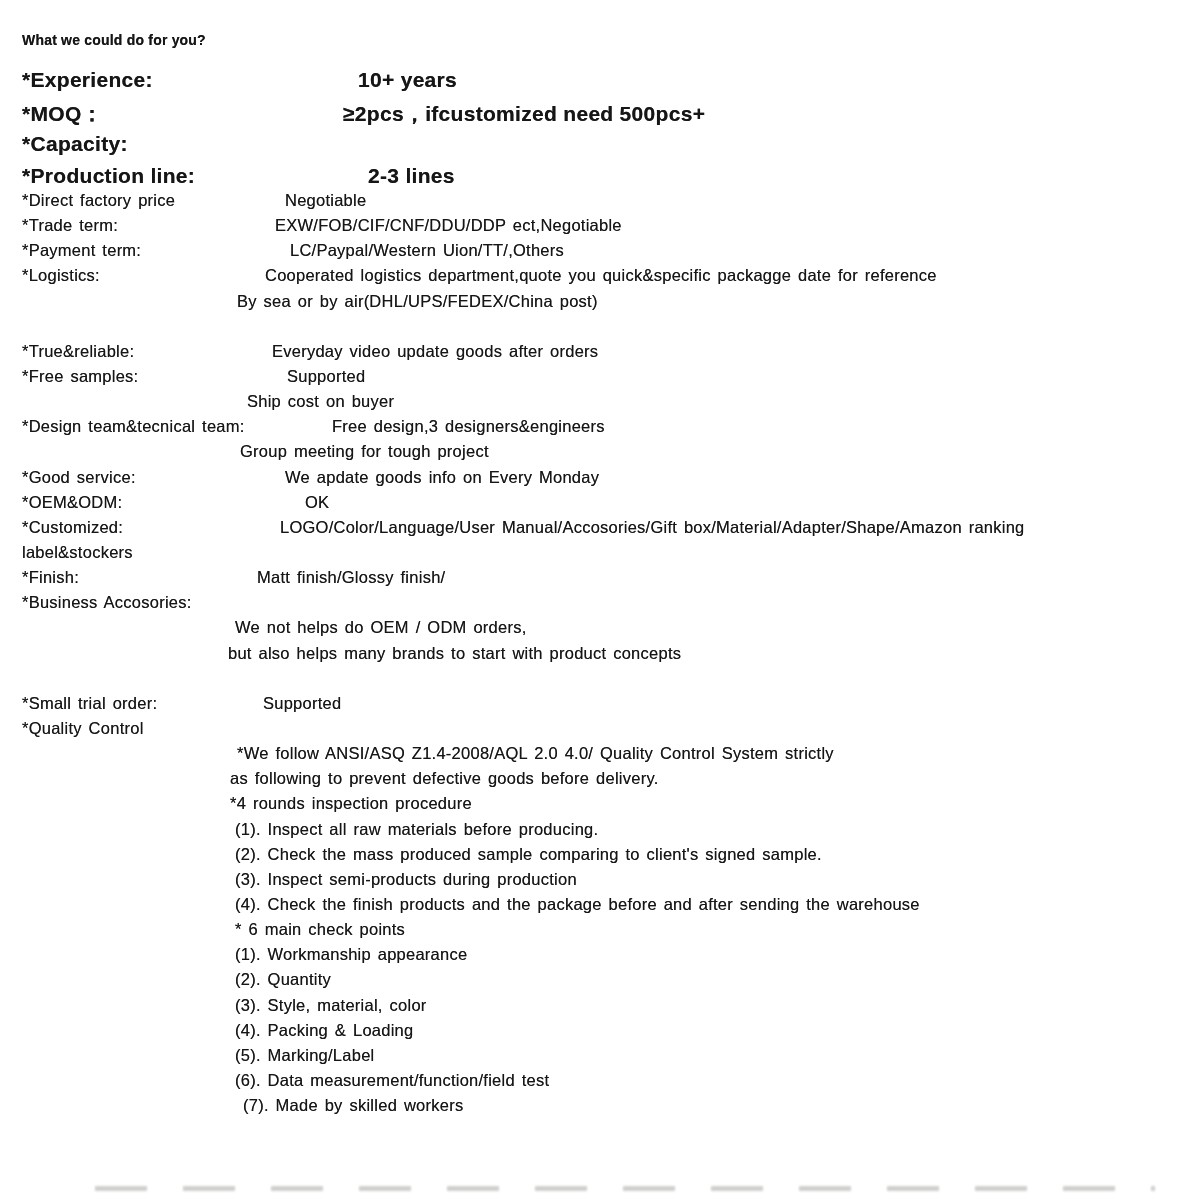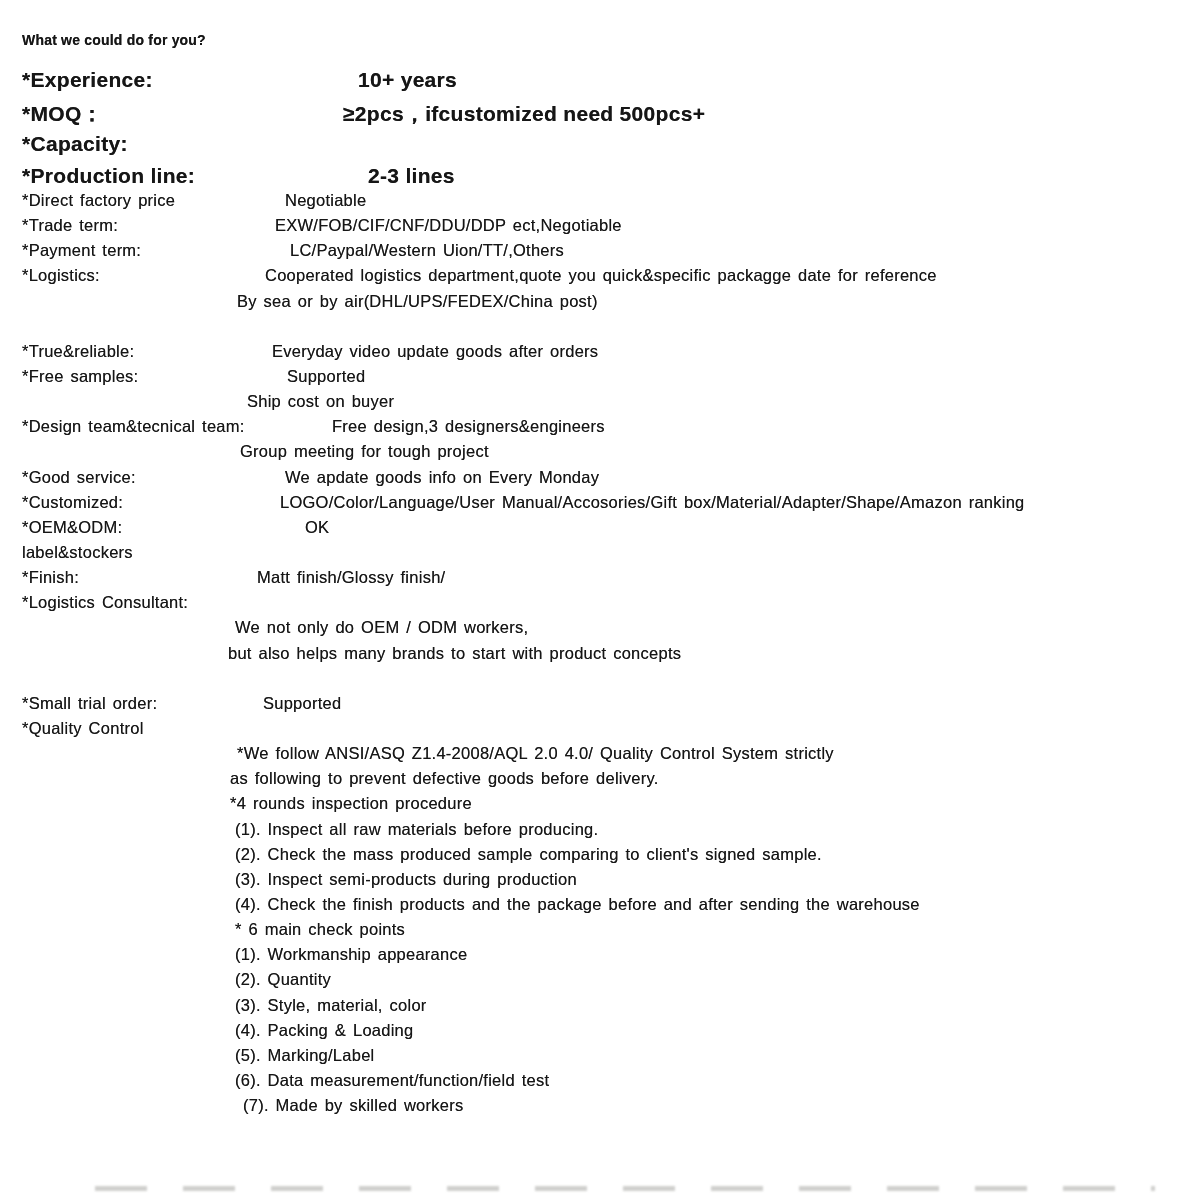--- a/index.html
+++ b/index.html
@@ -129,39 +129,39 @@
     <span class="val" style="left:332px">Free design,3 designers&amp;engineers</span>
   </div>
   <div class="line">
     <span class="val" style="left:240px">Group meeting for tough project</span>
   </div>
   <div class="line">
     <span class="lab">*Good service:</span>
     <span class="val" style="left:285px">We apdate goods info on Every Monday</span>
   </div>
   <div class="line">
+    <span class="lab">*OEM&amp;ODM:</span>
+    <span class="val" style="left:305px">OK</span>
+  </div>
+  <div class="line">
     <span class="lab">*Customized:</span>
     <span class="val" style="left:280px">LOGO/Color/Language/User Manual/Accosories/Gift box/Material/Adapter/Shape/Amazon ranking</span>
   </div>
   <div class="line">
-    <span class="lab">*OEM&amp;ODM:</span>
-    <span class="val" style="left:305px">OK</span>
-  </div>
-  <div class="line">
     <span class="lab">label&amp;stockers</span>
   </div>
   <div class="line">
     <span class="lab">*Finish:</span>
     <span class="val" style="left:257px">Matt finish/Glossy finish/</span>
   </div>
   <div class="line">
-    <span class="lab">*Logistics Consultant:</span>
-  </div>
-  <div class="line">
-    <span class="val" style="left:235px">We not only do OEM / ODM workers,</span>
+    <span class="lab">*Business Accosories:</span>
+  </div>
+  <div class="line">
+    <span class="val" style="left:235px">We not helps do OEM / ODM orders,</span>
   </div>
   <div class="line">
     <span class="val" style="left:228px">but also helps many brands to start with product concepts</span>
   </div>
   <div class="line"></div>
   <div class="line">
     <span class="lab">*Small trial order:</span>
     <span class="val" style="left:263px">Supported</span>
   </div>
   <div class="line">

